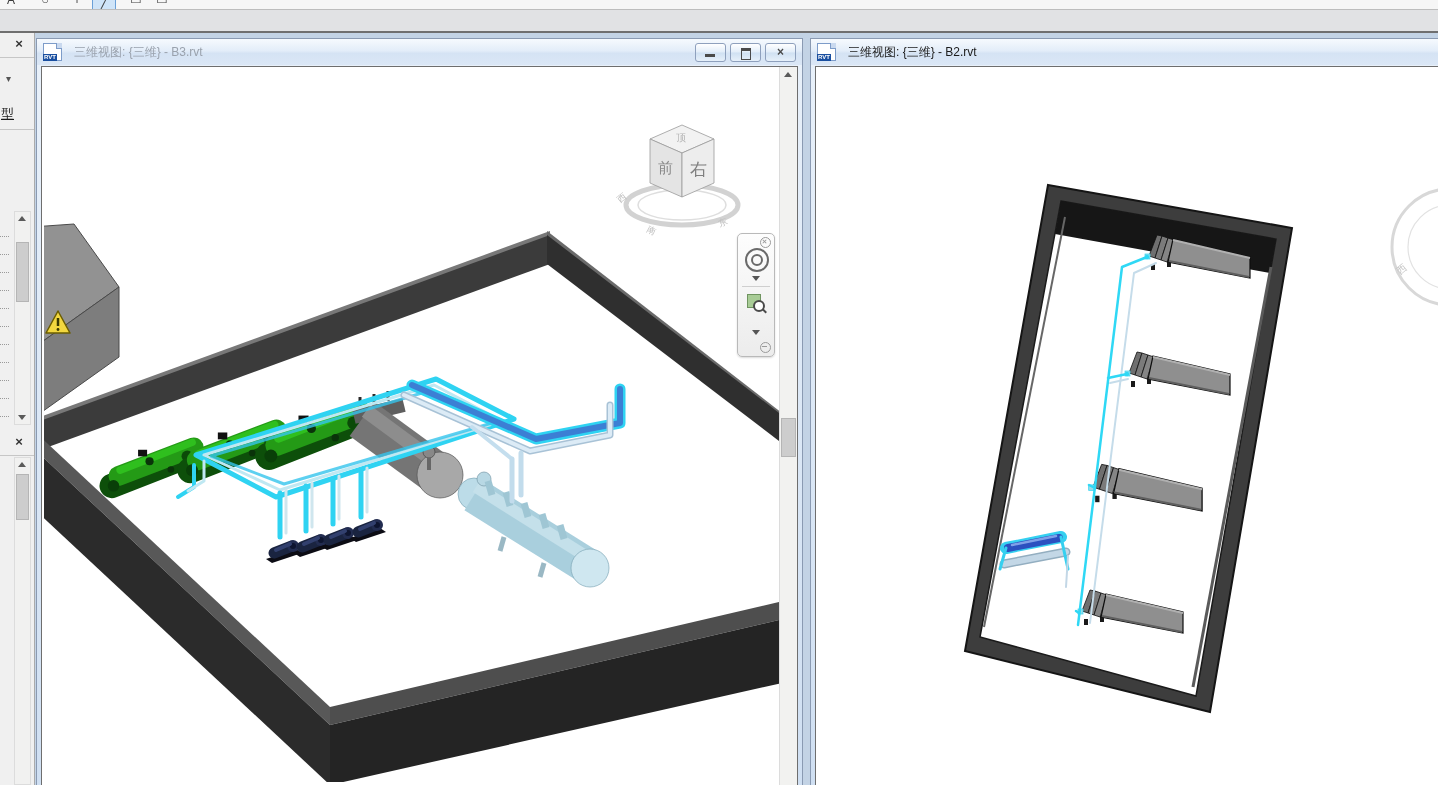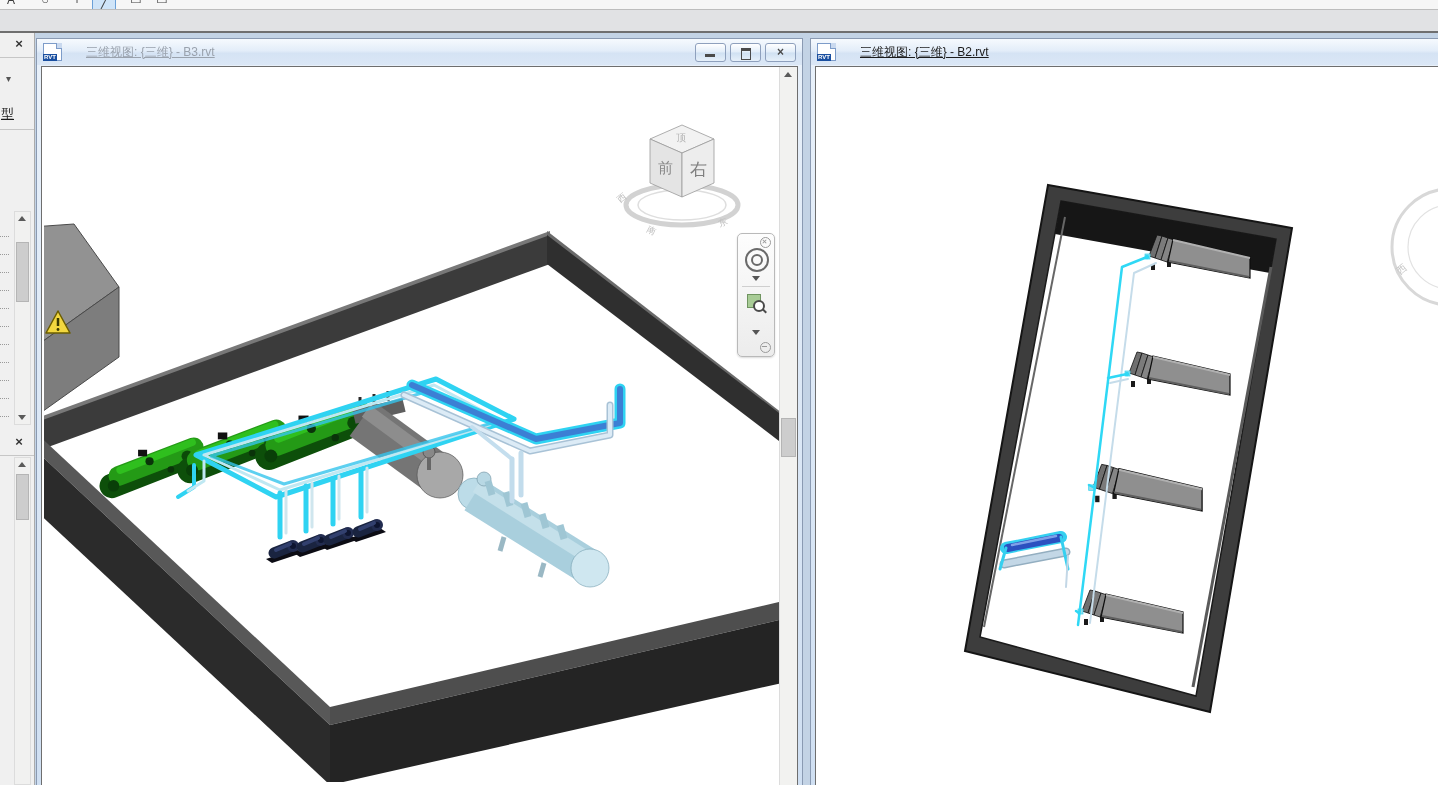--- a/index.html
+++ b/index.html
@@ -34,21 +34,21 @@
 
   
   .win{position:absolute;border:1px solid #8a9ab2;background:linear-gradient(#e9f1fa,#cfdff2);}
   .tbar{height:26px;display:flex;align-items:center;padding:0 6px;
         background:linear-gradient(#f6fafe 0%,#e3edf9 45%,#d5e3f4 55%,#dbe7f6 100%);}
   .rvt{width:17px;height:16px;position:relative;background:#fff;border:1px solid #7d9cc9;flex:0 0 auto;}
   .rvt .fold{position:absolute;right:-1px;top:-1px;width:5px;height:5px;background:#c9d9ef;
              border-left:1px solid #7d9cc9;border-bottom:1px solid #7d9cc9;}
   .rvt .tag{position:absolute;left:-1px;bottom:-1px;background:#1a4fa0;color:#fff;font-size:6px;
             font-weight:bold;line-height:7px;padding:0 1px;letter-spacing:0;}
-  .ttext{margin-left:24px;font-size:12px;text-decoration:underline;}
+  .ttext{margin-left:12px;font-size:12px;}
   .inactive .ttext{color:#9aa2ad;}
   .active .ttext{color:#1b1b1b;}
   .ctls{margin-left:auto;display:flex;gap:4px;}
   .ctl{width:29px;height:17px;border:1px solid #8ea0bd;border-radius:3px;position:relative;
        background:linear-gradient(#ffffff,#e2edf9 48%,#cfe0f2 52%,#e6f0fa);}
   .ctl .bar{position:absolute;left:9px;bottom:4px;width:10px;height:3px;background:#4a4a4a;}
   .ctl .rbox{position:absolute;left:10px;top:4px;width:8px;height:8px;border:1px solid #4a4a4a;
              border-top:3px solid #4a4a4a;}
   .ctl .x{position:absolute;left:0;top:0;width:100%;text-align:center;font-size:12px;font-weight:bold;
           color:#4a4a4a;line-height:16px;}

